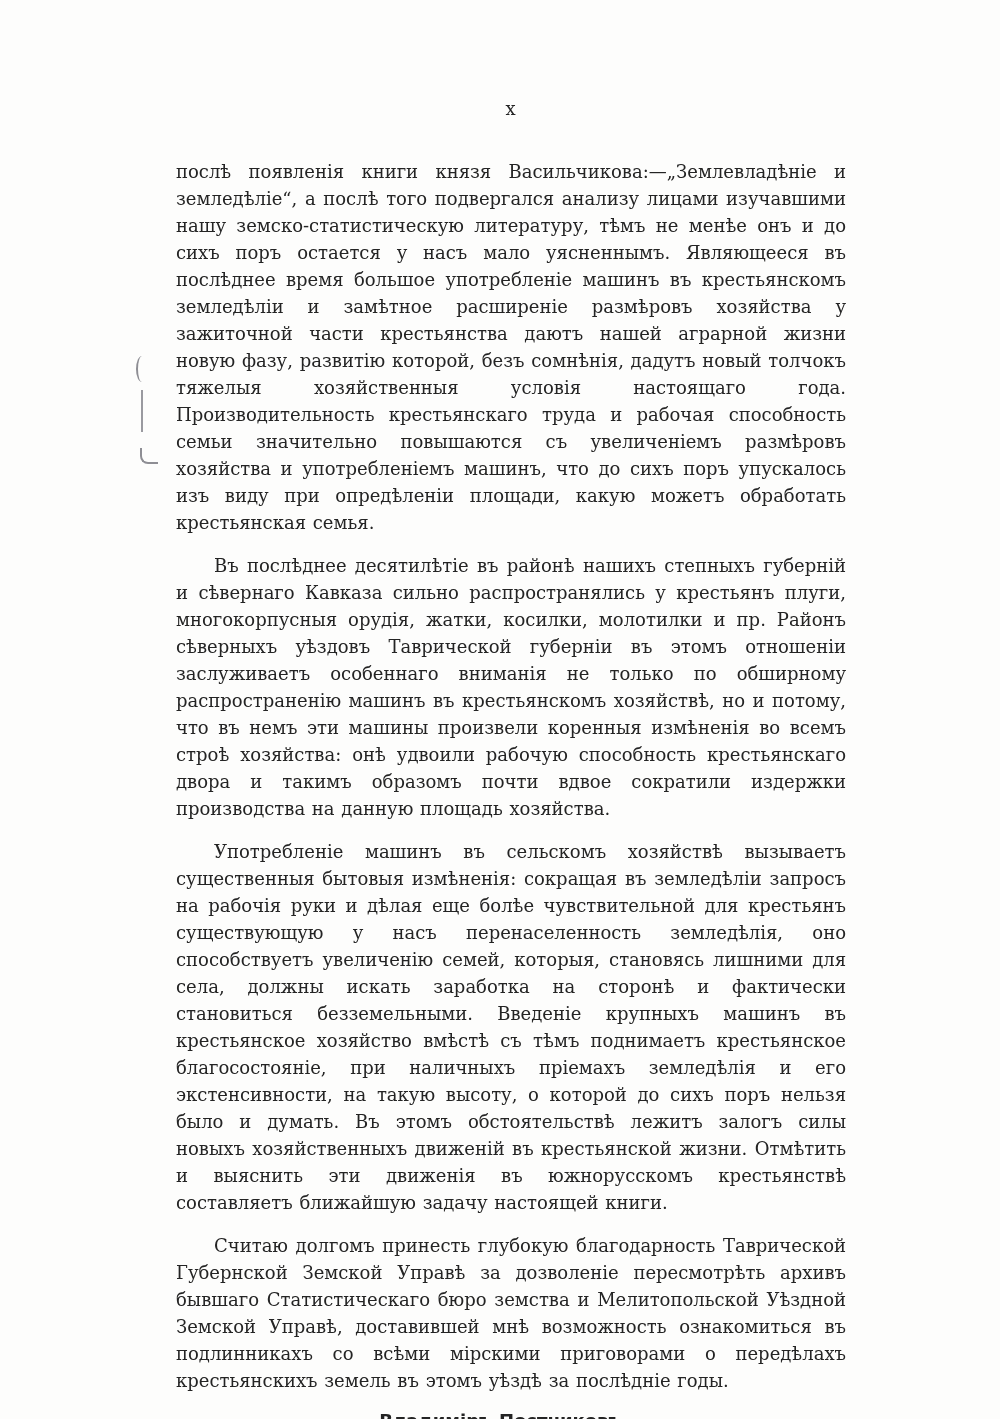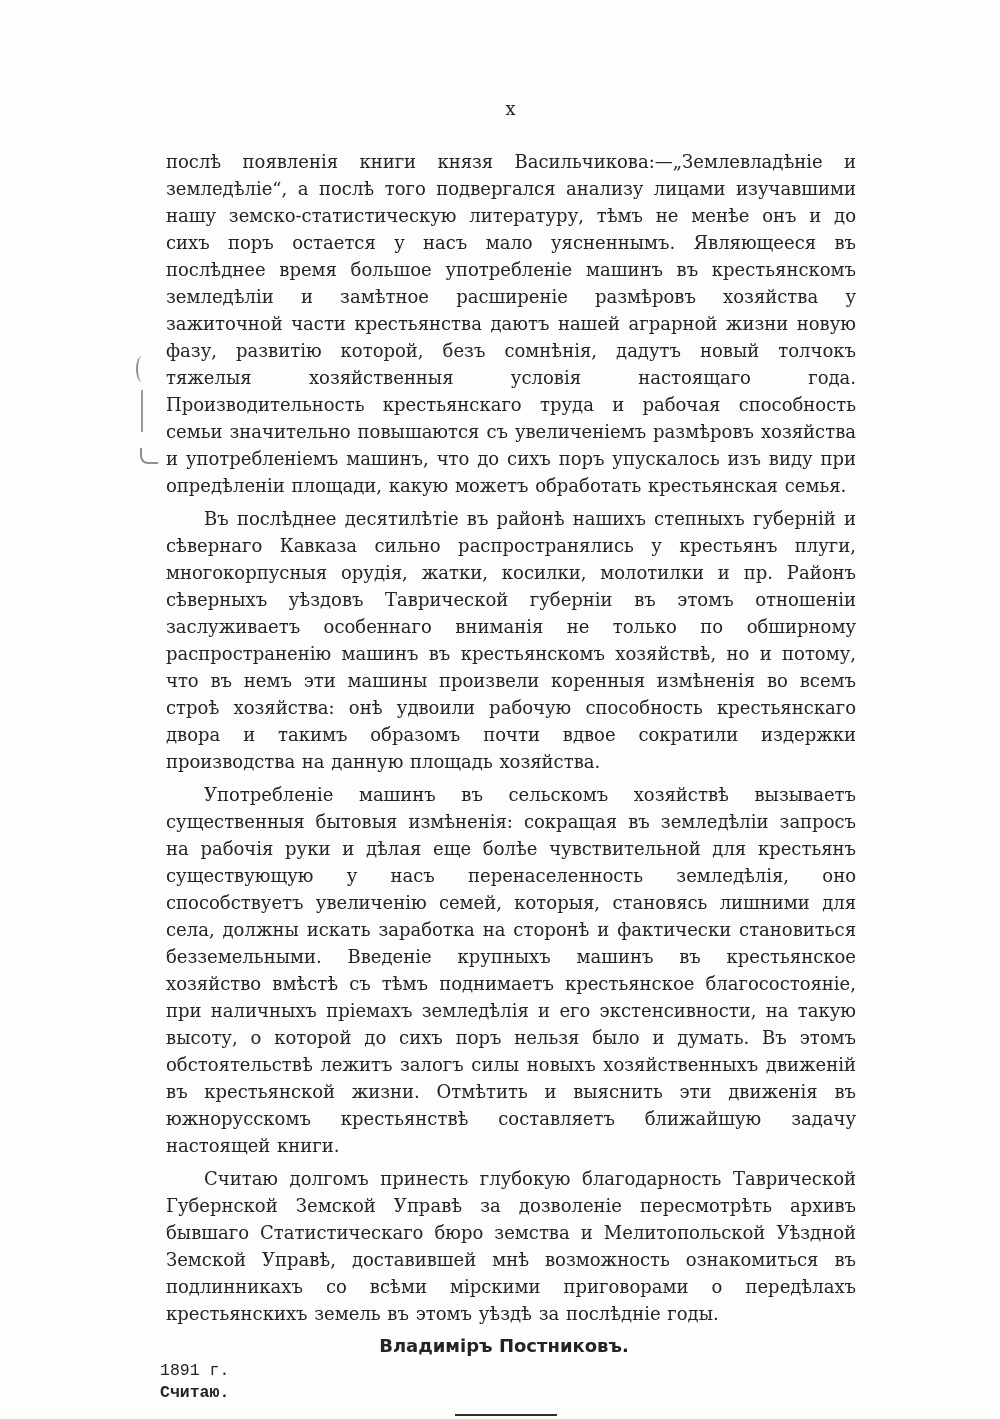--- a/index.html
+++ b/index.html
@@ -26,21 +26,21 @@
     font-size: 18px;
     letter-spacing: 1px;
   }
   .text-block {
     position: absolute;
     top: 142px;
     left: 160px;
     width: 702px;
   }
   .para {
-    margin: 6px;
+    margin: 16px;
     font-size: 18px;
     line-height: 27px;
     text-align: justify;
     text-indent: 38px;
     word-spacing: 1px;
   }
   .para.no-indent {
     text-indent: 0;
   }
   .signature {

